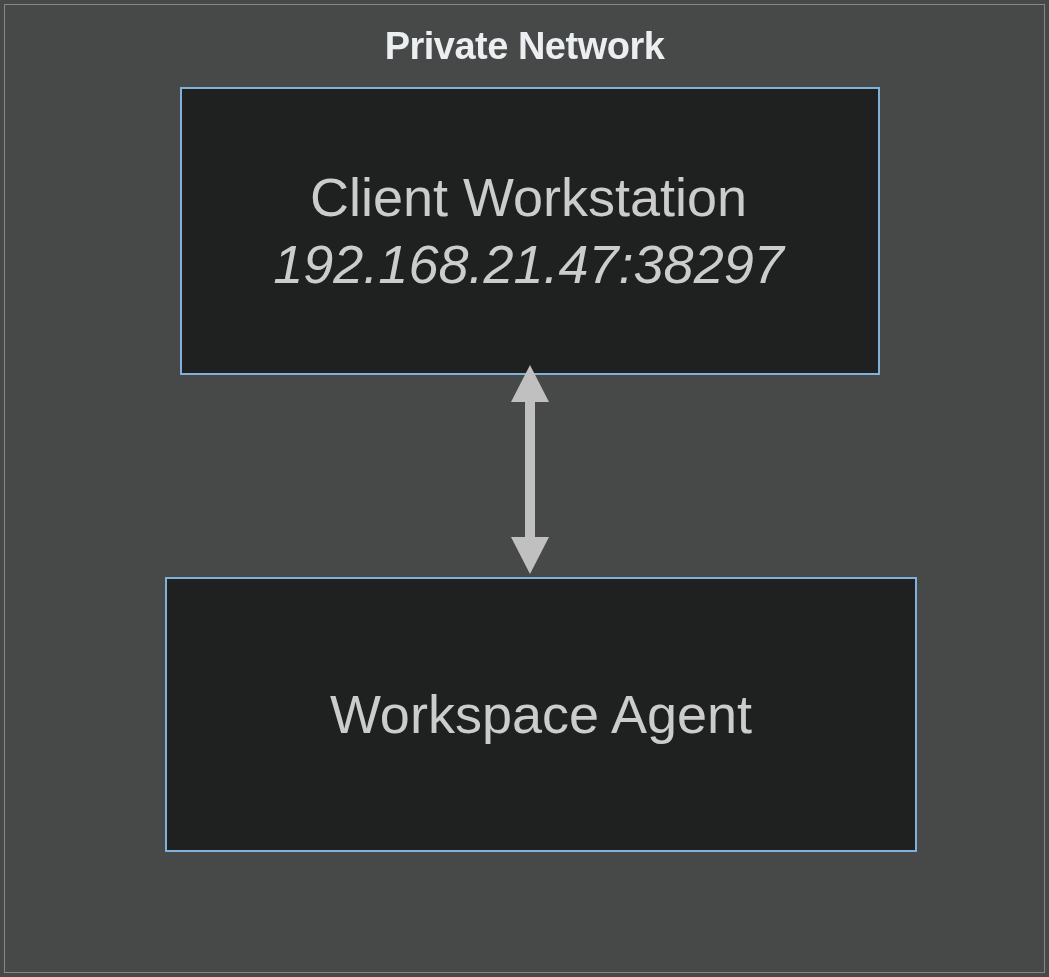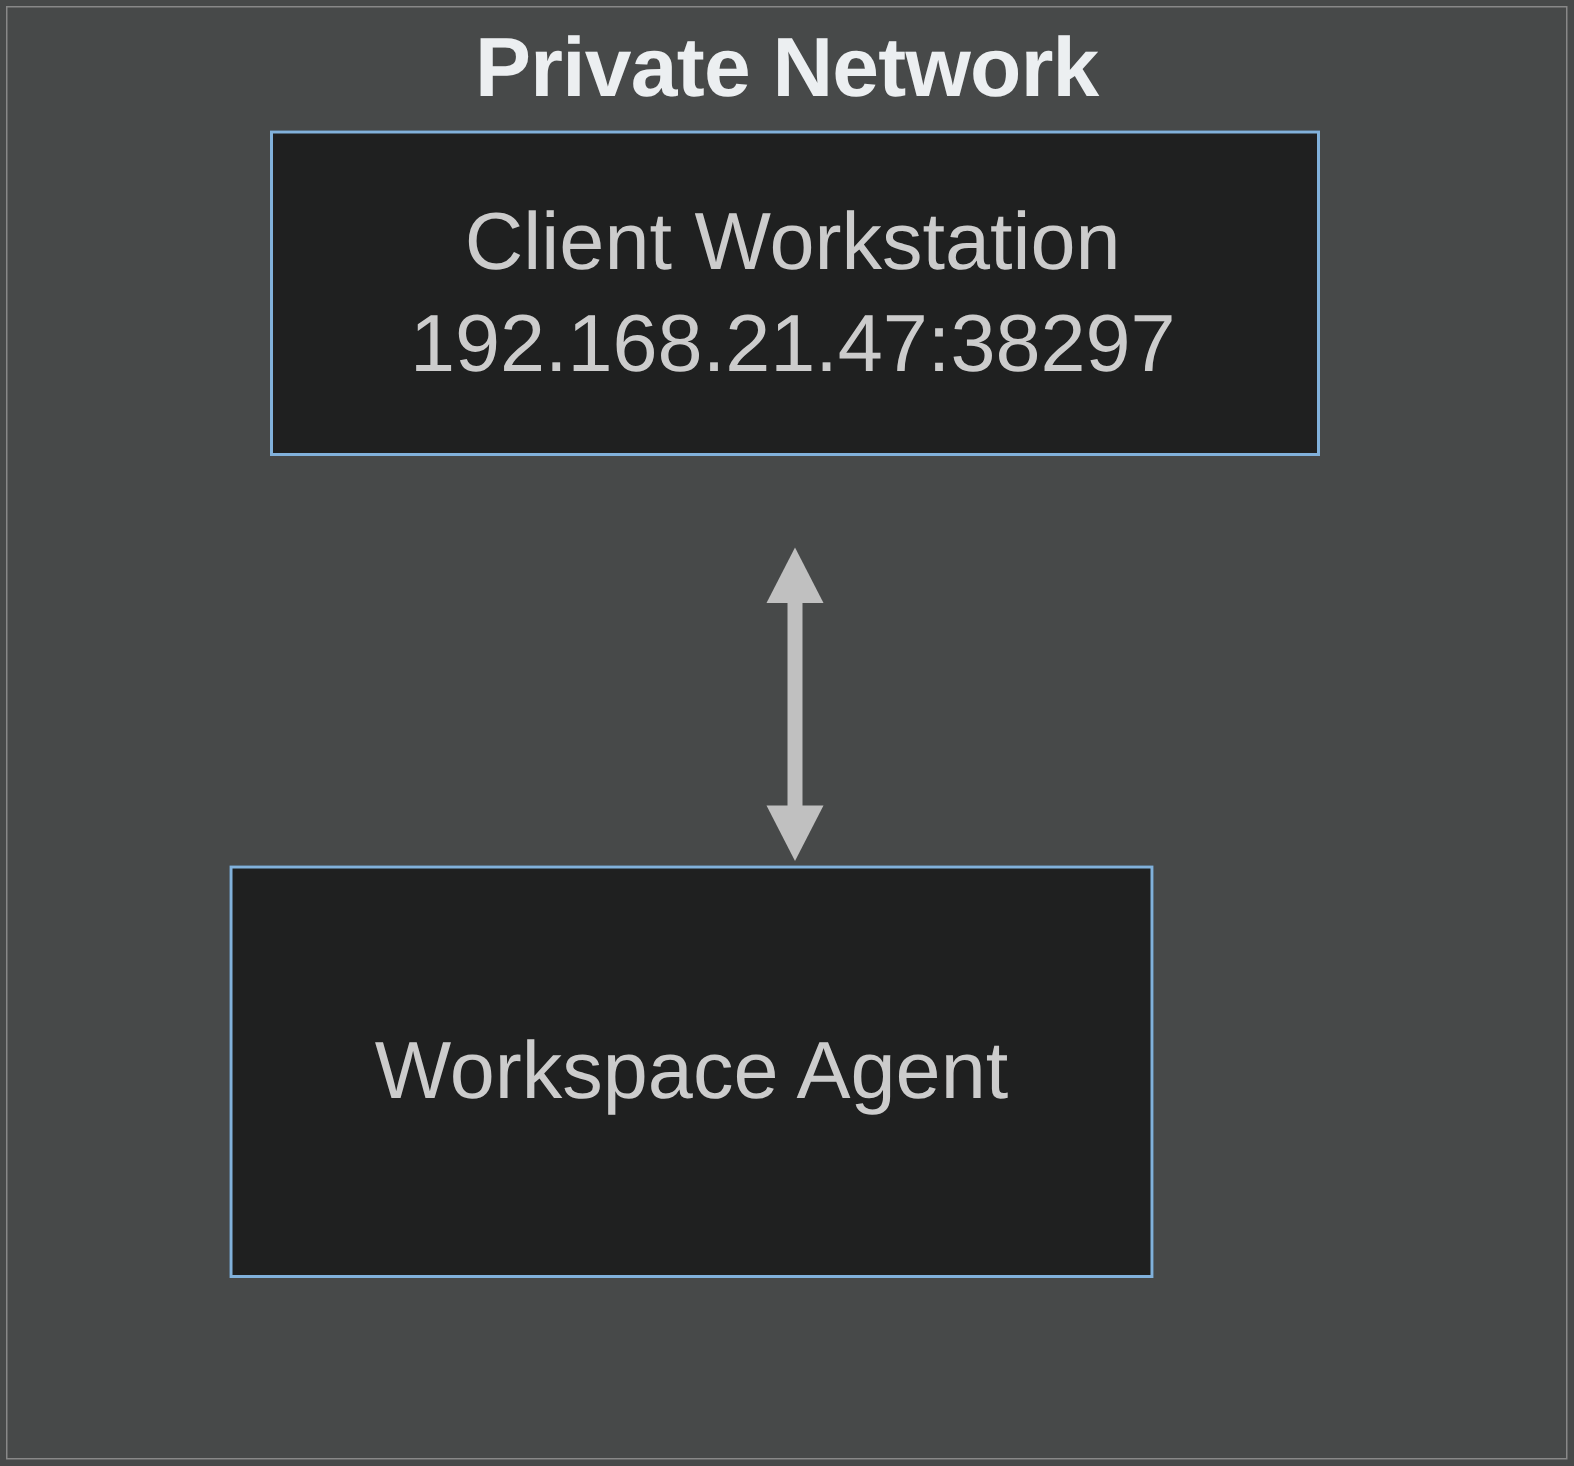--- a/index.html
+++ b/index.html
@@ -20,60 +20,61 @@
       left: 4px;
       right: 4px;
       bottom: 4px;
       border: 1px solid #888;
       display: flex;
       flex-direction: column;
       align-items: center;
     }
     .title {
       color: #eceff1;
-      font-size: 56px;
+      font-size: 38px;
       font-weight: bold;
-      margin-top: 7px;
+      margin-top: 20px;
       letter-spacing: -0.5px;
     }
     .node {
       background: #1f2020;
       border: 2px solid #81b1db;
       display: flex;
       flex-direction: column;
       align-items: center;
       justify-content: center;
       padding: 28px 38px;
     }
     .node-client {
       position: absolute;
       top: 82px;
       left: 175px;
       width: 700px;
-      height: 217px;
+      height: 288px;
       padding-left: 35px;
     }
     .node-agent {
       position: absolute;
       top: 572px;
-      left: 148px;
-      width: 616px;
+      left: 160px;
+      width: 752px;
       height: 275px;
     }
     .node-label {
       color: #ccc;
       font-size: 54px;
       line-height: 1.25;
       text-align: center;
     }
     .node-address {
       color: #ccc;
       font-size: 54px;
       line-height: 1.25;
       text-align: right;
+      font-style: italic;
     }
     .arrow-svg {
       position: absolute;
       top: 357px;
       left: 490px;
       width: 70px;
       height: 215px;
     }
   </style>
 </head>

